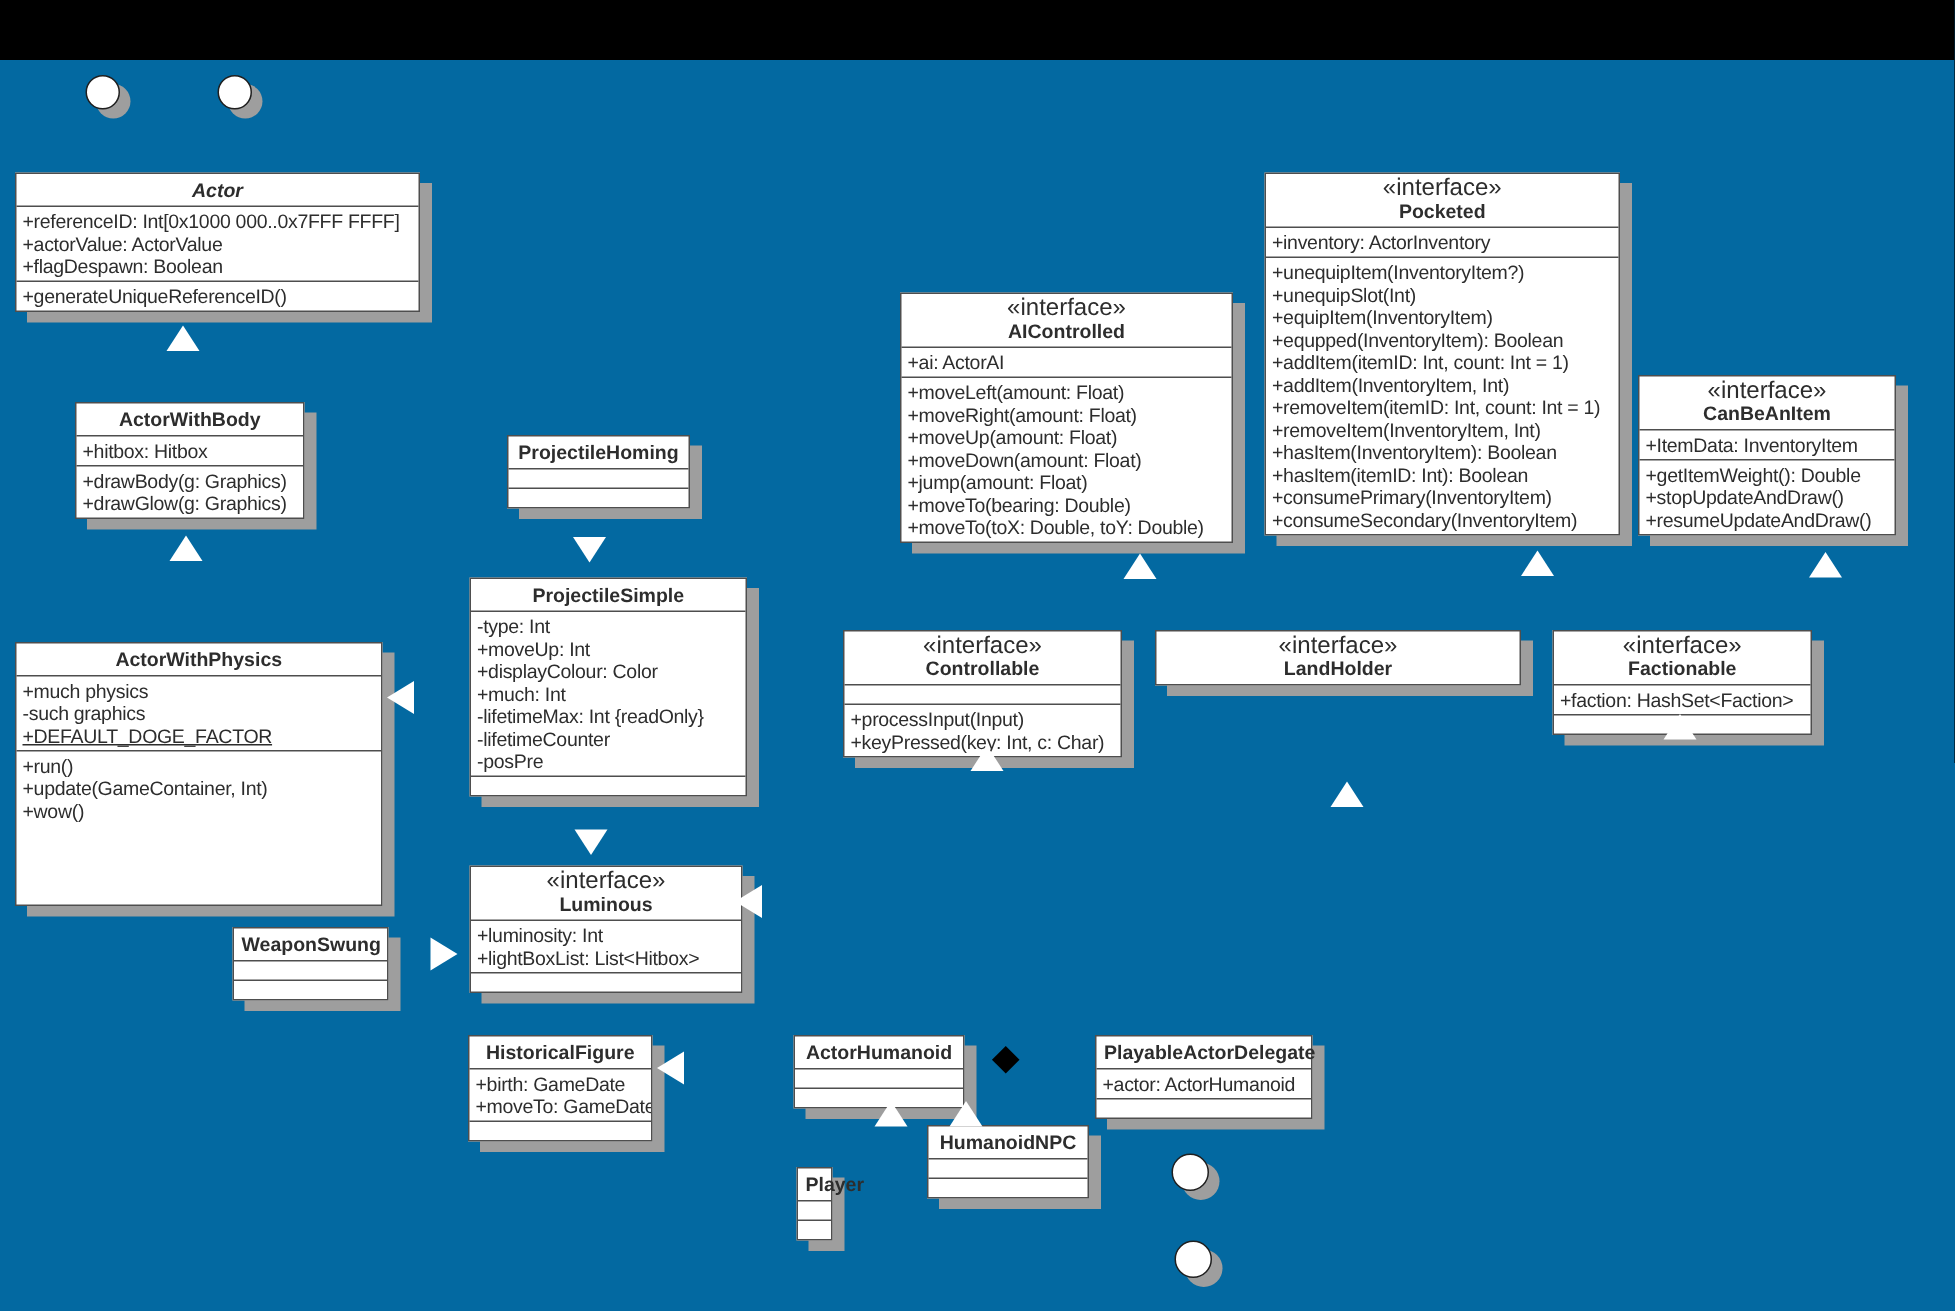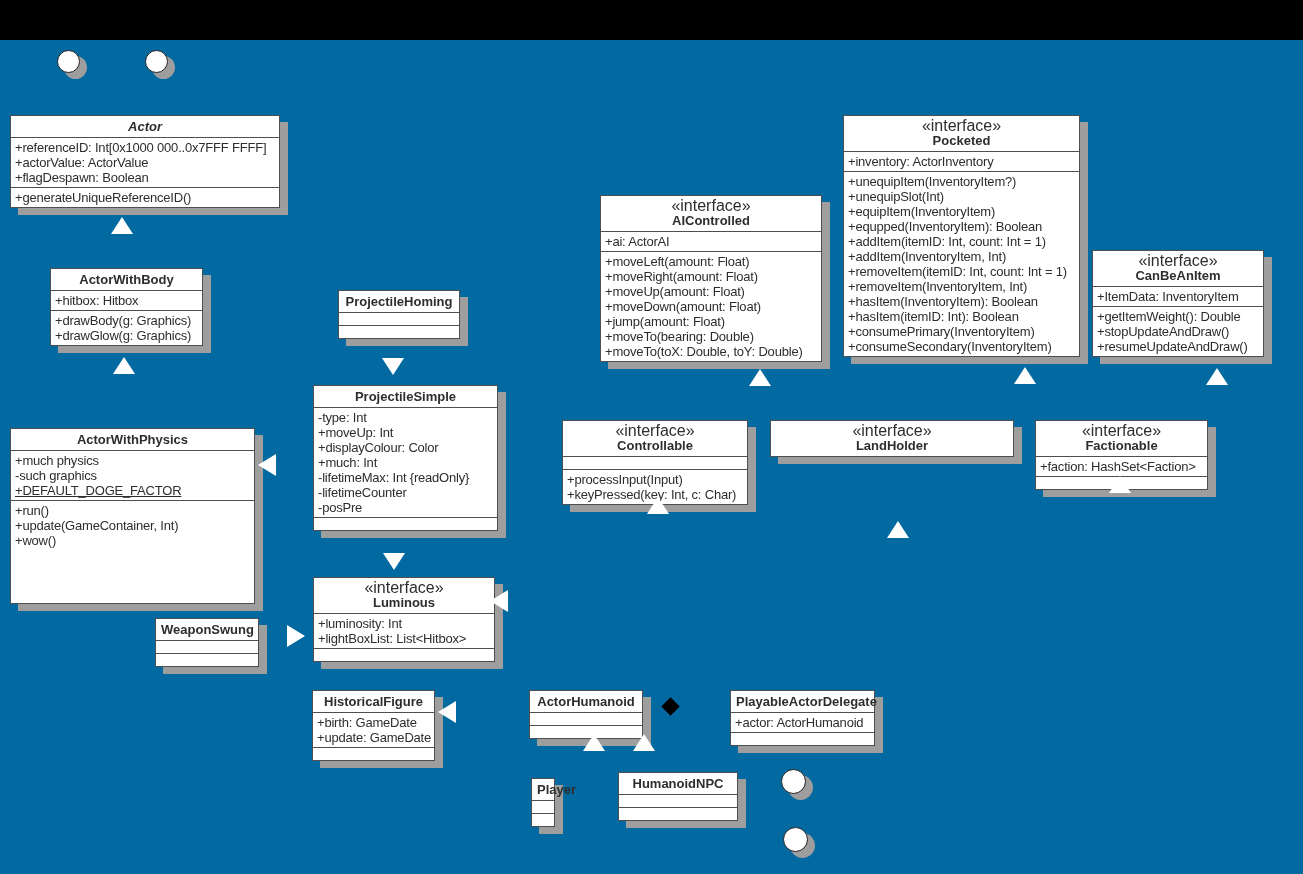--- a/index.html
+++ b/index.html
@@ -124,21 +124,21 @@
     <div class="compartment"></div>
     <div class="compartment"></div>
   </div>
 
   <div class="uml-class" style="left:312px;top:650px;width:123px">
     <div class="title">
         <div class="cname">HistoricalFigure</div>
       </div>
     <div class="compartment">
         <div class="line">+birth: GameDate</div>
-        <div class="line">+update: GameDate</div>
+        <div class="line">+moveTo: GameDate</div>
       </div>
     <div class="compartment"></div>
   </div>
 
   <div class="uml-class" style="left:600px;top:155px;width:222px">
     <div class="title">
       <div class="stereotype">«interface»</div>
       <div class="cname">AIControlled</div>
     </div>
     <div class="compartment">
@@ -243,21 +243,21 @@
   </div>
 
   <div class="uml-class" style="left:531px;top:738px;width:24px">
     <div class="title">
         <div class="cname">Player</div>
       </div>
     <div class="compartment"></div>
     <div class="compartment"></div>
   </div>
 
-  <div class="uml-class" style="left:618px;top:732px;width:120px">
+  <div class="uml-class" style="left:618px;top:710px;width:108px">
     <div class="title">
         <div class="cname">HumanoidNPC</div>
       </div>
     <div class="compartment"></div>
     <div class="compartment"></div>
   </div>
 
   <div>
       <div class="glyph tri-up" style="left: 111px; top: 177px;"></div>
       <div class="glyph tri-up" style="left: 113px; top: 317px;"></div>

